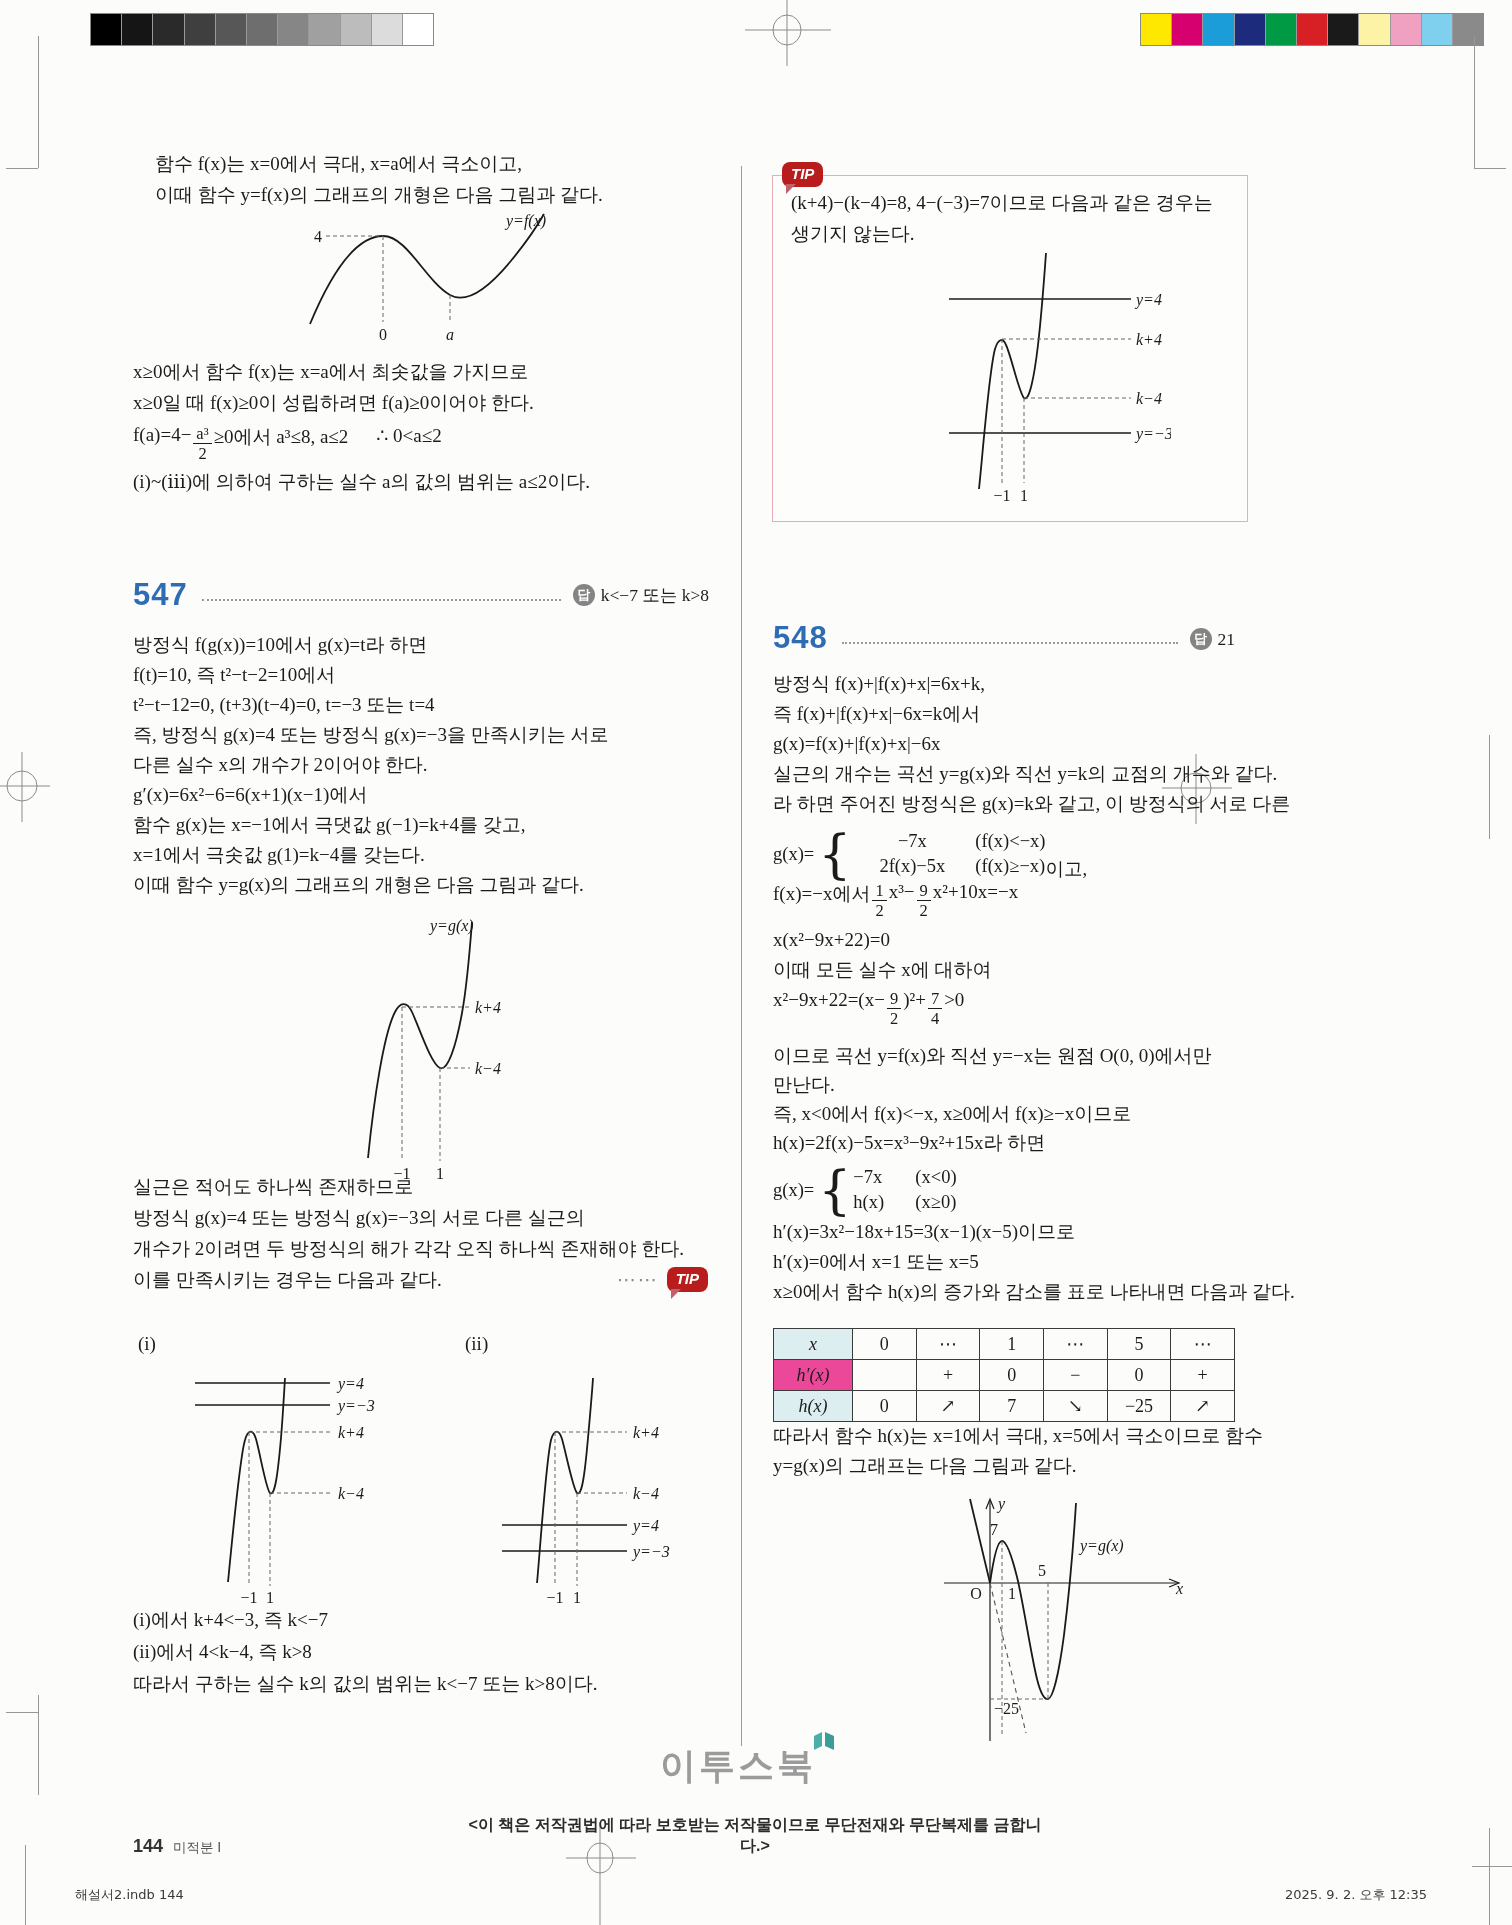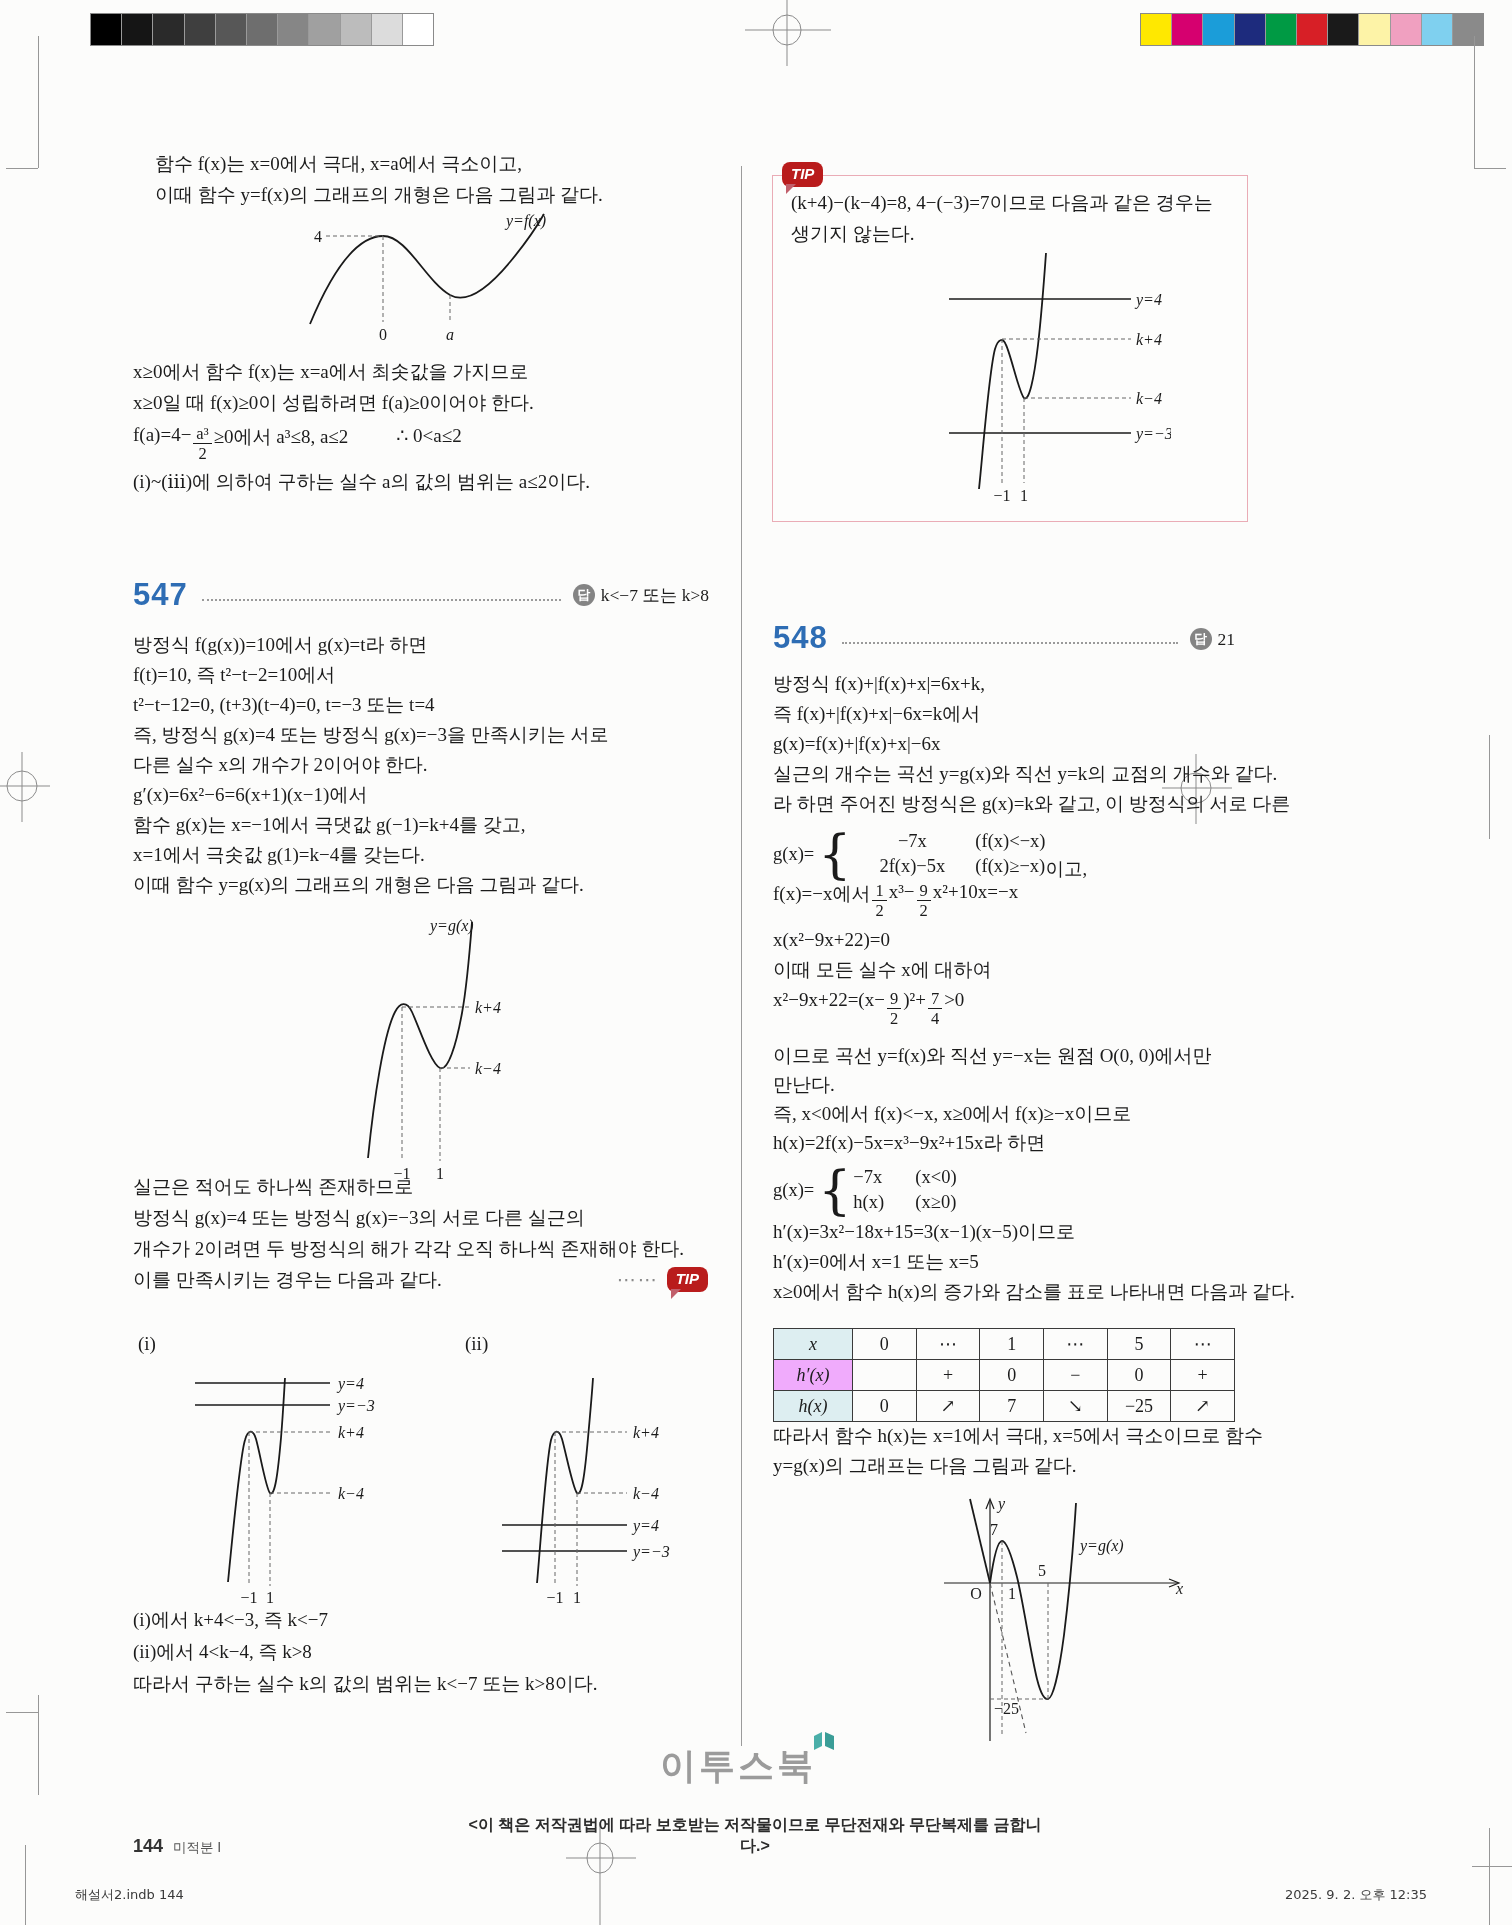--- a/index.html
+++ b/index.html
@@ -153,21 +153,21 @@
     <div class="ln">x≥0일 때 f(x)≥0이 성립하려면 f(a)≥0이어야 한다.</div>
   </div>
 
   <div class="abs eqrow" style="left:133px;top:424px;height:44px;">
     <span>f(a)=4−</span>
       <span class="frac">
         <span class="n">a³</span>
         <span>2</span>
       </span>
       <span>≥0에서 a³≤8, a≤2</span>
-    <span style="margin-left:48px;">∴ 0&lt;a≤2</span>
+    <span style="margin-left:28px;">∴ 0&lt;a≤2</span>
   </div>
 
   <div class="abs ln" style="left:133px;top:466px;">(i)~(ⅲ)에 의하여 구하는 실수 a의 값의 범위는 a≤2이다.</div>
 
   <div class="abs phead" style="left:133px;top:580px;width:576px;">
     <div class="pnum" style="color:#2e6db4;">547</div>
     <div class="dots"></div>
     <div class="ansrow">
       <span class="ansbadge">답</span>
       <span class="ans">k&lt;−7 또는 k&gt;8</span>
@@ -369,21 +369,21 @@
         <tr>
       <td class="hd" style="background:#ddeef1;">x</td>
       <td>0</td>
       <td>⋯</td>
       <td>1</td>
       <td>⋯</td>
       <td>5</td>
       <td>⋯</td>
     </tr>
     <tr>
-      <td class="hd" style="background:#f0abfc;">h′(x)</td>
+      <td class="hd" style="background:#ec4899;">h′(x)</td>
       <td></td>
       <td>+</td>
       <td>0</td>
       <td>−</td>
       <td>0</td>
       <td>+</td>
     </tr>
     <tr>
       <td class="hd" style="background:#ddeef1;">h(x)</td>
       <td>0</td>

